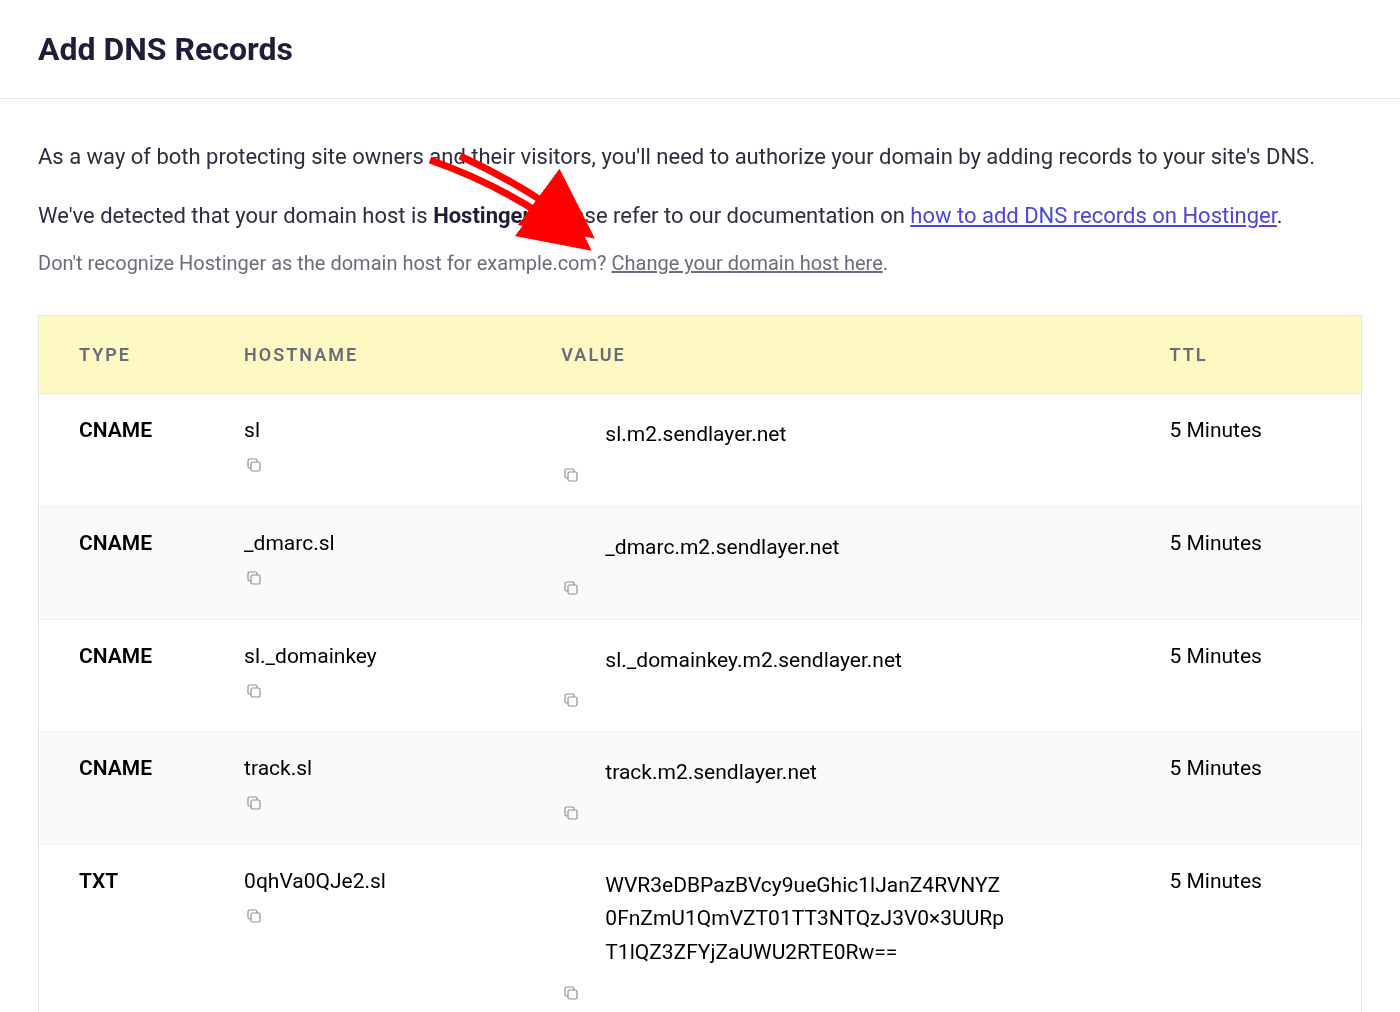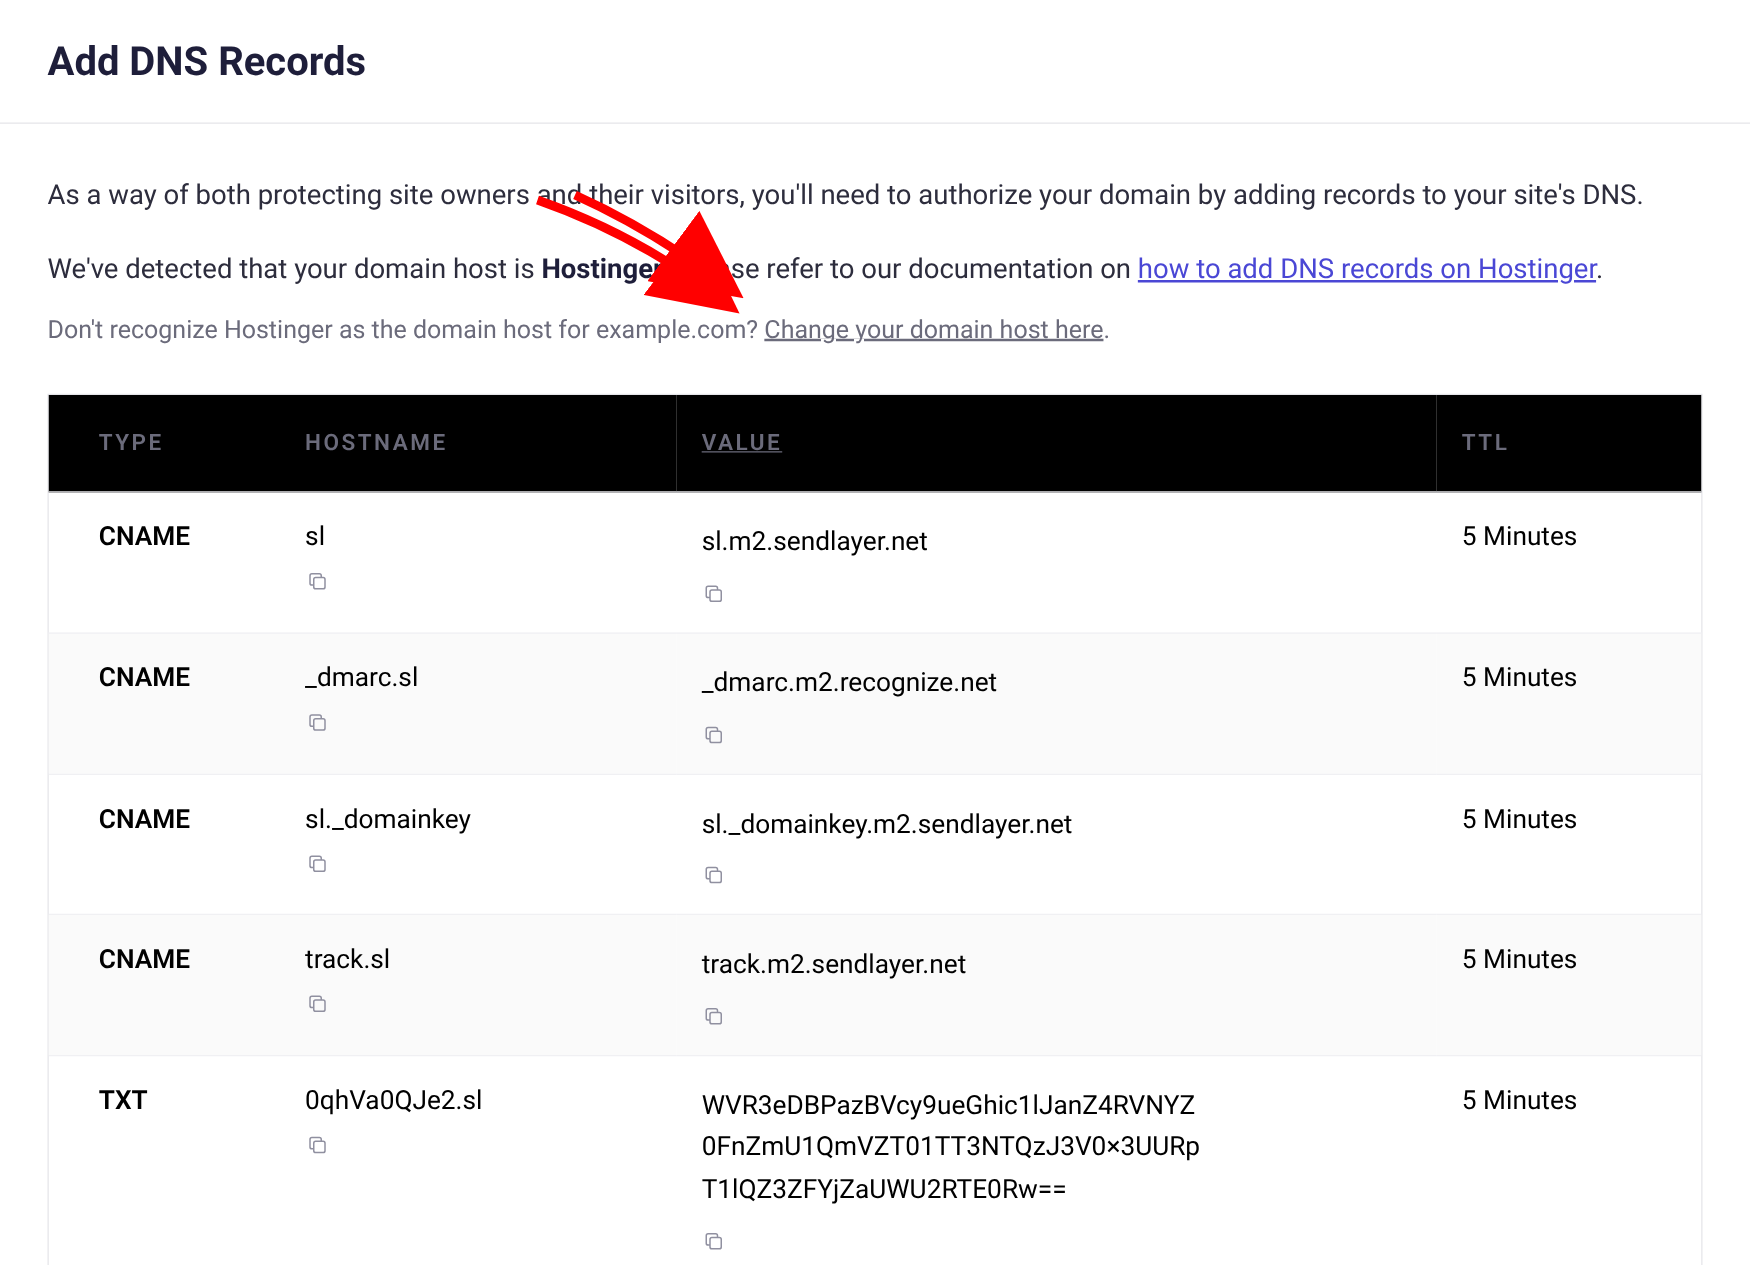--- a/index.html
+++ b/index.html
@@ -54,21 +54,21 @@
       color: #6b6b7b;
     }
     .table-wrapper {
       border: 1px solid #e5e5e9;
     }
     table {
       width: 100%;
       border-collapse: collapse;
     }
     thead tr {
-      background: #000000;
+      background: #fef9c3;
       border-bottom: 1px solid #e5e5e9;
     }
     th {
       text-align: left;
       padding: 28px 20px;
       font-size: 18px;
       font-weight: 600;
       letter-spacing: 2px;
       color: #6b6b7b;
     }
@@ -97,20 +97,21 @@
     .cell-content {
       display: inline-flex;
       align-items: flex-start;
       gap: 10px;
       flex-direction: column;
     }
     .value-text {
       word-break: break-all;
       max-width: 400px;
       line-height: 1.6;
+      margin-left: 44px;
     }
     .copy-icon {
       display: inline-flex;
       flex-shrink: 0;
       width: 20px;
       height: 20px;
       align-items: center;
       justify-content: center;
       cursor: pointer;
       position: relative;
@@ -118,21 +119,21 @@
     }
     .copy-icon svg {
       width: 18px;
       height: 18px;
       stroke: #9090a0;
       stroke-width: 1.6;
       fill: none;
     }
     .col-type { width: 14%; }
     .col-hostname { width: 24%; }
-    .col-value { width: 46%; text-decoration: underline; }
+    .col-value { width: 46%; }
     .col-ttl { width: 16%; }
     
     .arrow-annotation {
       position: absolute;
       left: 420px;
       top: 148px;
       width: 180px;
       height: 110px;
       pointer-events: none;
     }
@@ -193,21 +194,21 @@
             <td><span class="cell-content">
                 <span>_dmarc.sl</span>
                 <span class="copy-icon">
                   <svg viewBox="0 0 24 24">
                     <rect x="8" y="8" width="12" height="12" rx="2"></rect>
                     <path d="M16 8V6a2 2 0 0 0-2-2H6a2 2 0 0 0-2 2v8a2 2 0 0 0 2 2h2"></path>
                   </svg>
                 </span>
               </span></td>
             <td><span class="cell-content">
-                <span class="value-text">_dmarc.m2.recognize.net</span>
+                <span class="value-text">_dmarc.m2.sendlayer.net</span>
                 <span class="copy-icon">
                   <svg viewBox="0 0 24 24">
                     <rect x="8" y="8" width="12" height="12" rx="2"></rect>
                     <path d="M16 8V6a2 2 0 0 0-2-2H6a2 2 0 0 0-2 2v8a2 2 0 0 0 2 2h2"></path>
                   </svg>
                 </span>
               </span></td>
             <td>5 Minutes</td>
           </tr>
           <tr>

